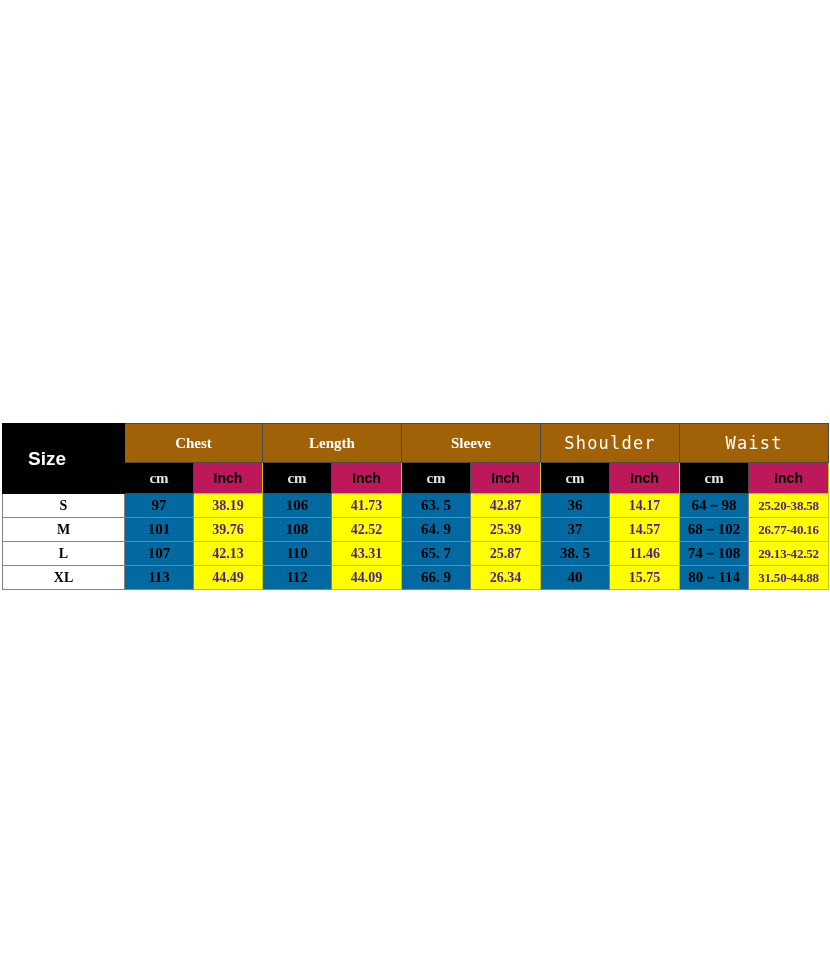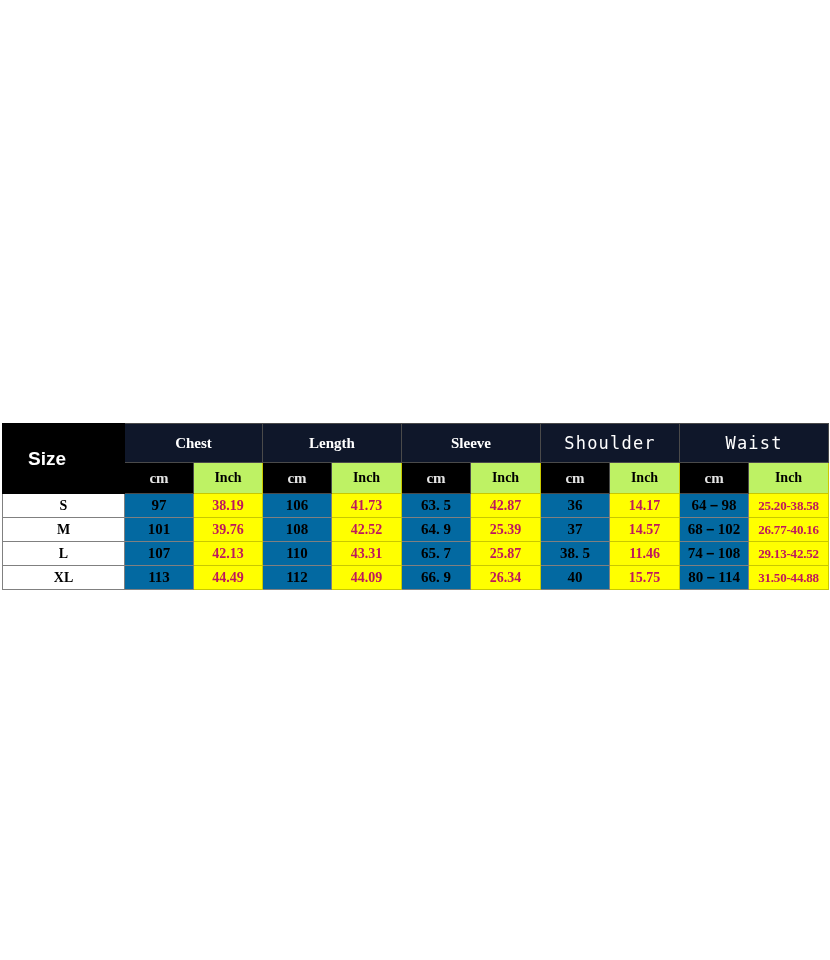--- a/index.html
+++ b/index.html
@@ -34,21 +34,21 @@
   table.chart td {
     padding: 0;
     margin: 0;
     text-align: center;
     vertical-align: middle;
     border: 1px solid #808080;
   }
 
   
   .hdr-black {
-    background: #0f172a;
+    background: #a16207;
     color: #ffffff;
     border-color: #4a4a4a !important;
   }
   .hdr-size {
     background: #000000;
     color: #ffffff;
     border-color: #000000 !important;
     text-align: left !important;
     padding-left: 25px !important;
     font-family: "Liberation Sans", "DejaVu Sans", sans-serif;
@@ -75,24 +75,24 @@
   
   .unit-cm {
     background: #000000;
     color: #e5e5e5;
     border-color: #4a4a4a !important;
     font-family: "Liberation Serif", "DejaVu Serif", serif;
     font-weight: bold;
     font-size: 15px;
   }
   .unit-in {
-    background: #bef264;
+    background: #be185d;
     color: #000000;
     border-color: #c8c800 !important;
-    font-family: Liberation Serif, serif;
+    font-family: Liberation Sans, sans-serif;
     font-weight: bold;
     font-size: 14px;
   }
 
   
   .cell-size {
     background: #ffffff;
     color: #000000;
     font-family: "Liberation Serif", "DejaVu Serif", serif;
     font-weight: bold;
@@ -100,21 +100,21 @@
   }
   .cell-cm {
     background: #0369a1;
     color: #000000;
     font-family: "Liberation Serif", "DejaVu Serif", serif;
     font-weight: bold;
     font-size: 15px;
   }
   .cell-in {
     background: #ffff00;
-    color: #be185d;
+    color: #4c1d95;
     border-color: #c8c800 !important;
     font-family: "Liberation Serif", "DejaVu Serif", serif;
     font-weight: bold;
     font-size: 14px;
   }
   .cell-in.wide { font-size: 13px; letter-spacing: -0.2px; }
   .cell-cm.rng  { letter-spacing: 0px; }
 </style>
 </head>
 <body>

